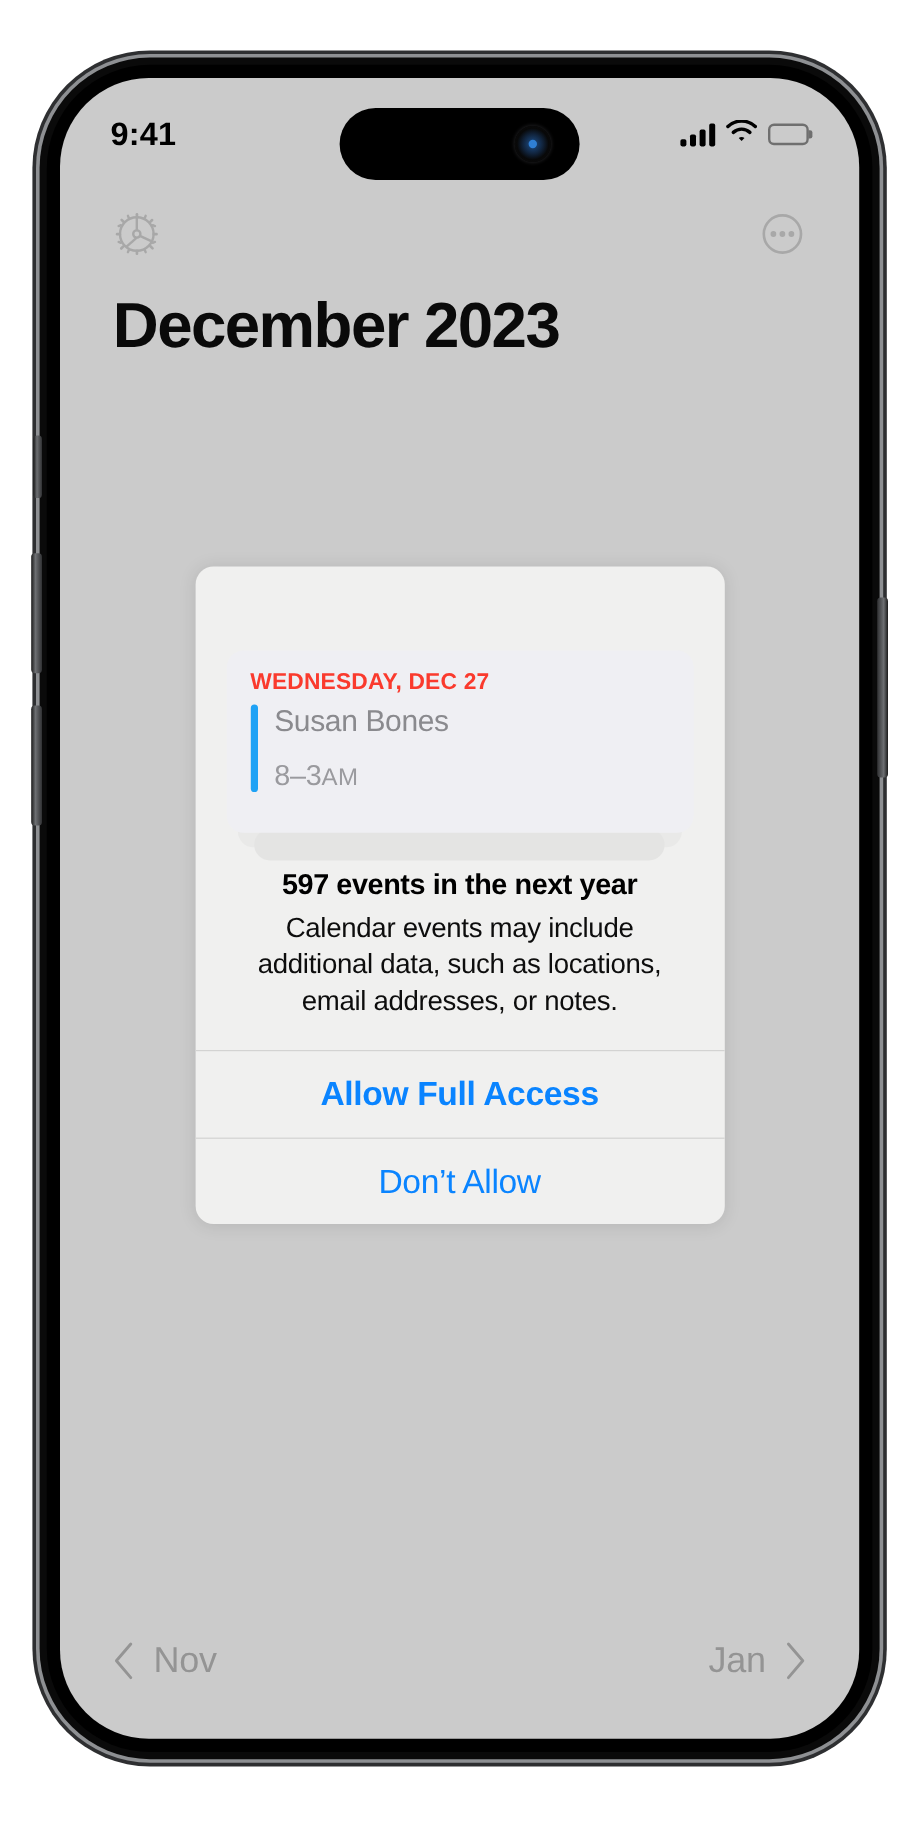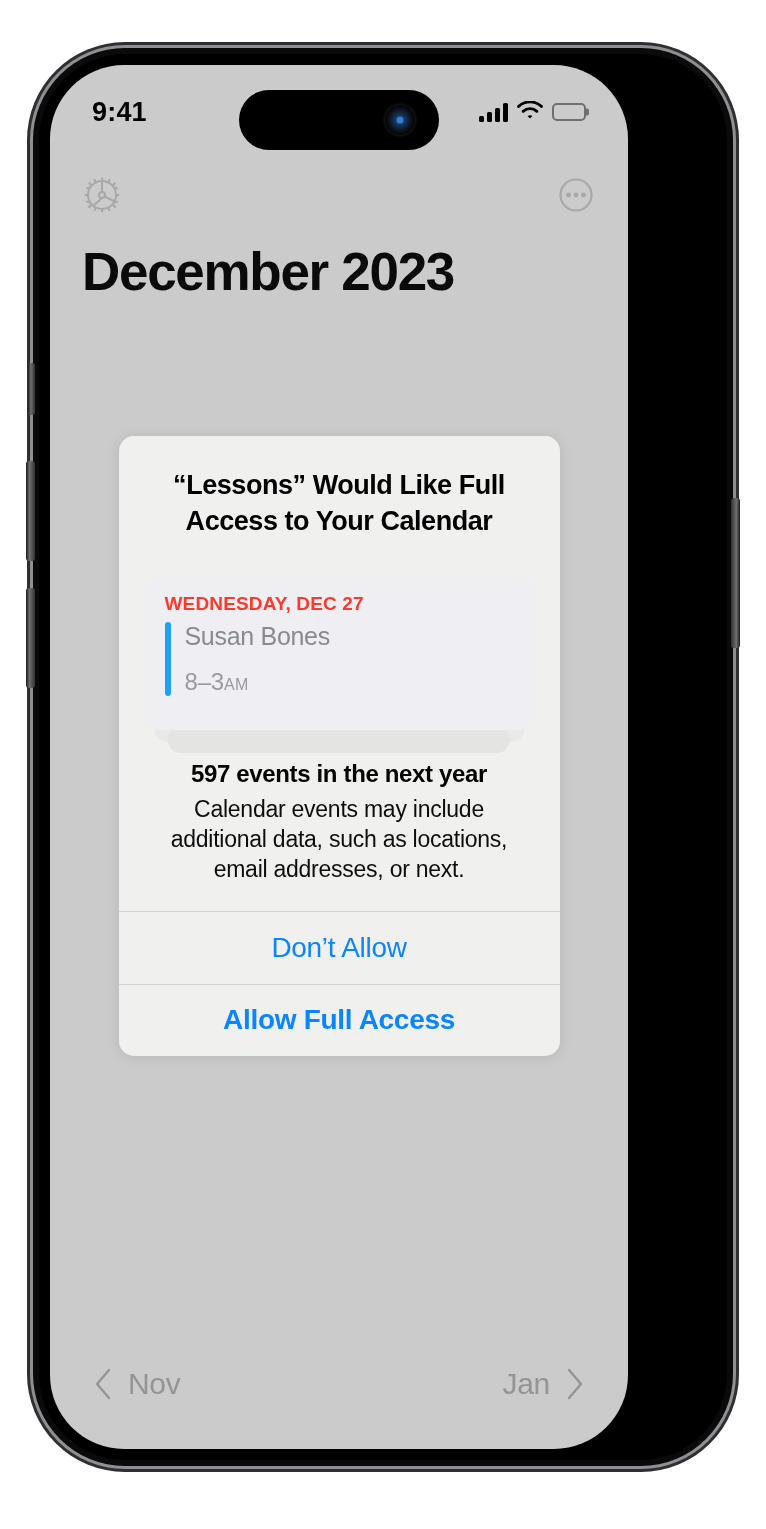--- a/index.html
+++ b/index.html
@@ -36,21 +36,21 @@
   .btn-silent { left:-5px; top:315px; width:7px; height:52px; }
   .btn-volup  { left:-7px; top:413px; width:9px; height:100px; }
   .btn-voldn  { left:-7px; top:540px; width:9px; height:100px; }
   .btn-power  { right:-7px; top:450px; width:9px; height:150px;
                 background:linear-gradient(270deg,#1a1a1a 0%, #6d6f72 40%, #303133 100%); }
 
   
   .screen {
     position:absolute;
     left:17px; top:17px;
-    width:578px; height:1384px;
+    width:666px; height:1384px;
     border-radius:74px;
     background:#cbcbcb;
     overflow:hidden;
   }
 
   
   .island {
     position:absolute;
     left:50%; transform:translateX(-50%);
     top:25px;
@@ -99,21 +99,21 @@
   }
   .battery-fill { width:100%; height:100%; background:#000; border-radius:2px; }
   .battery::after {
     content:""; position:absolute; right:-4.5px; top:50%;
     transform:translateY(-50%);
     width:3px; height:7px; border-radius:0 2px 2px 0;
     background:rgba(0,0,0,.45);
   }
 
   
-  .app-header { position:absolute; top:0; left:0; right:0; padding:0 32px; }
+  .app-header { position:absolute; top:0; left:0; right:0; padding:0 44px; }
   .header-icons {
     display:flex; align-items:center; justify-content:space-between;
     padding-top:110px;
   }
   .icon-btn { width:40px; height:40px; color:#a8a8a8; }
   .icon-btn svg { display:block; width:100%; height:100%; }
 
   .month-title {
     margin-top:30px;
     font-size:53px; font-weight:700; color:#0a0a0a;
@@ -170,21 +170,21 @@
   }
   .event-date {
     font-size:19px; font-weight:700; color:#fa3a2d;
     letter-spacing:0.15px; margin-bottom:7px;
   }
   .event-row { display:flex; align-items:stretch; gap:14px; }
   .event-bar { width:6px; border-radius:3px; background:#1fa2f5; flex:none; }
   .event-info { display:flex; flex-direction:column; gap:17px; }
   .event-title { font-size:25px; color:#8a8a8e; letter-spacing:-0.3px; line-height:1.15; }
   .event-time  { font-size:24px; color:#9a9a9e; letter-spacing:-0.2px; line-height:1.15; }
-  .event-time .ampm { font-size:16px; letter-spacing:0.3px; }
+  .event-time .ampm { font-size:20px; letter-spacing:0.3px; }
 
   .alert-count {
     font-size:24px; font-weight:700; color:#000;
     text-align:center; letter-spacing:-0.35px;
     margin-top:4px;
   }
   .alert-desc {
     font-size:23px; color:#0d0d0d; text-align:center;
     line-height:1.32; letter-spacing:-0.25px;
     margin:6px 0 26px; padding:0 4px;
@@ -299,43 +299,42 @@
             <svg viewBox="0 0 22 34" fill="none">
               <path d="M5 3 L17 17 L5 31" stroke="#949494" stroke-width="2.4" stroke-linecap="round" stroke-linejoin="round"></path>
             </svg>
           </span>
         </div>
       </div>
 
       <div class="alert-wrap">
         <div class="alert">
           <div class="alert-body">
-            <div class="alert-title">“Lessons” Would Like Full Access to Your Calendar</div>
 
             <div class="card-stack">
               <div class="stack-shadow s1"></div>
               <div class="stack-shadow s2"></div>
               <div class="event-card">
                 <div class="event-date">WEDNESDAY, DEC 27</div>
                 <div class="event-row">
                   <span class="event-bar"></span>
                   <span class="event-info">
                     <span class="event-title">Susan Bones</span>
                     <span class="event-time"><span>8–3</span><span class="ampm">AM</span></span>
                   </span>
                 </div>
               </div>
             </div>
 
             <div class="alert-count">597 events in the next year</div>
-            <div class="alert-desc">Calendar events may include additional data, such as locations, email addresses, or next.</div>
+            <div class="alert-desc">Calendar events may include additional data, such as locations, email addresses, or notes.</div>
           </div>
 
           <div class="alert-actions">
+            <div class="alert-btn primary">Allow Full Access</div>
             <div class="alert-btn">Don’t Allow</div>
-            <div class="alert-btn primary">Allow Full Access</div>
           </div>
         </div>
       </div>
 
     </div>
   </div>
 </div>
 
 </body></html>

